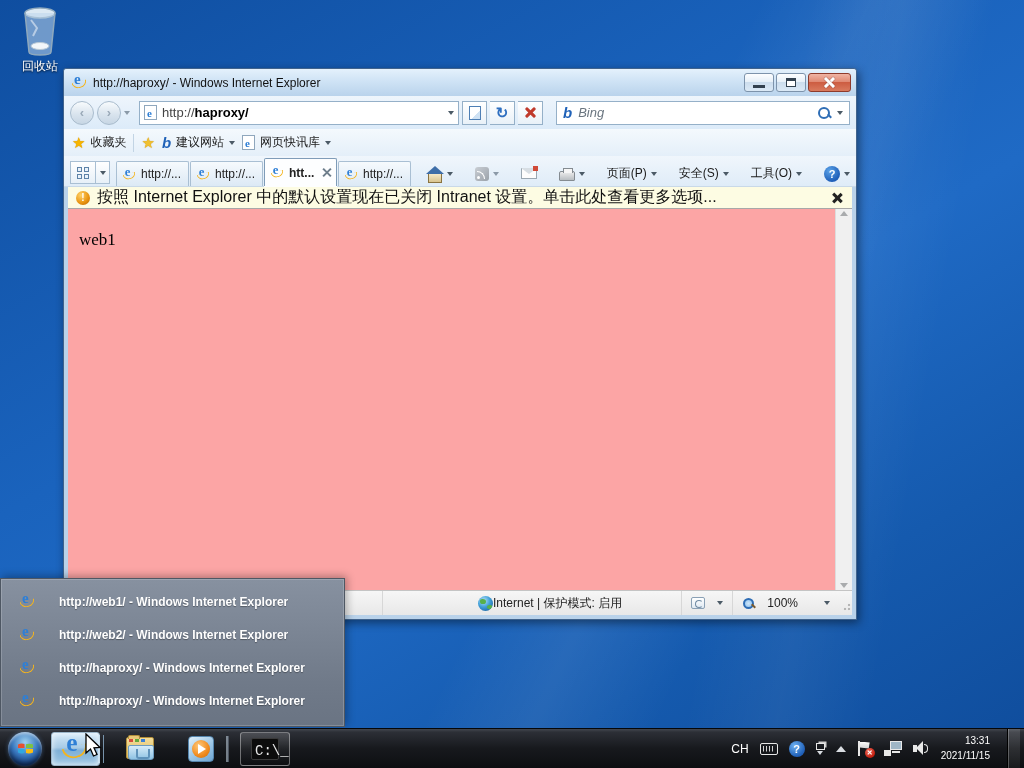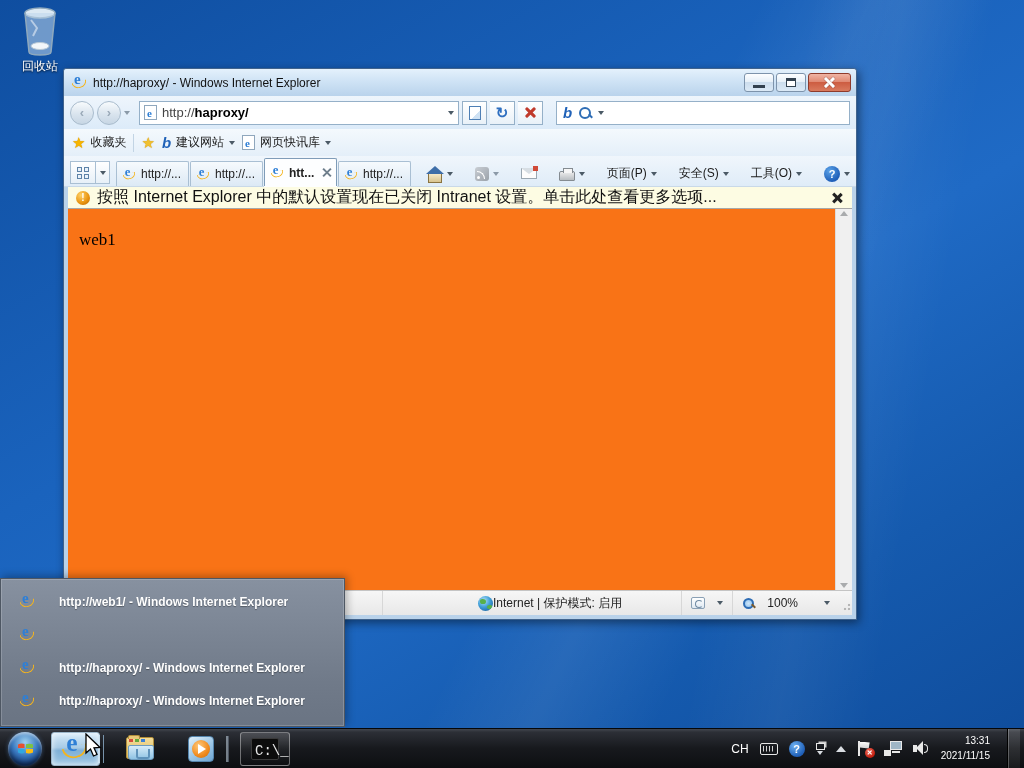--- a/index.html
+++ b/index.html
@@ -140,21 +140,21 @@
   }
   .warn { width:14px; height:14px; border-radius:50%; flex:none;
     background:radial-gradient(circle at 35% 30%, #ffd267, #e8920e 60%, #b05c00);
     color:#fff; font-size:10px; font-weight:bold; display:flex; align-items:center; justify-content:center; }
   .infobar .msg { flex:1; font-size:16px; color:#111; white-space:nowrap; overflow:hidden; }
   .ib-x { position:relative; width:10px; height:10px; flex:none; cursor:pointer; }
   .ib-x::before,.ib-x::after { content:""; position:absolute; left:4px; top:-1px; width:2.5px; height:12px; background:#222; }
   .ib-x::before{transform:rotate(45deg);} .ib-x::after{transform:rotate(-45deg);}
 
   
-  .content { flex:1; display:flex; min-height:0; background:#f97316; }
+  .content { flex:1; display:flex; min-height:0; background:#fca5a5; }
   .page { flex:1; padding:21px 0 0 11px; font-family:"Liberation Serif",serif; font-size:17px; color:#000; }
   .vscroll { flex:none; width:17px; background:#f0f0f0; border-left:1px solid #dcdcdc; display:flex; flex-direction:column; justify-content:space-between; align-items:center; padding:2px 0; }
   .sc-up { width:0;height:0;border-left:4px solid transparent;border-right:4px solid transparent;border-bottom:5px solid #a9abad; cursor:pointer; }
   .sc-dn { width:0;height:0;border-left:4px solid transparent;border-right:4px solid transparent;border-top:5px solid #a9abad; cursor:pointer; }
 
   
   .statusbar { flex:none; height:25px; background:linear-gradient(#f6f6f6,#e8e8e8); border-top:1px solid #c4c4c4; display:flex; align-items:center; font-size:12px; color:#222; }
   .sb-cells { width:335px; align-self:stretch; background:repeating-linear-gradient(to right, transparent 0 44px, #d7d7d7 44px 45px); }
   .sb-zone { display:flex; align-items:center; margin-left:75px; }
   .globe { width:15px; height:15px; border-radius:50%; background:radial-gradient(circle at 38% 32%, #b9e4f7, #3f9fd8 45%, #2c7bb6 70%, #1d5c8e); position:relative; overflow:hidden; }
@@ -292,20 +292,21 @@
             <span class="compat-pg"></span>
           </span>
         <span class="abtn">
             <span class="glyph-refresh">↻</span>
           </span>
         <span class="abtn">
             <span class="glyph-stop"></span>
           </span>
         <span class="search">
           <span class="bing-b">b</span>
+          <span class="ph">Bing</span>
           <span class="mag"></span>
           <span class="caret sm"></span>
         </span>
       </div>
 
       <div class="favbar">
         <span class="bar-item">
           <span class="star">★</span>
           <span>收藏夹</span>
         </span>
@@ -429,20 +430,21 @@
     </div>
   </div>
 
   <div class="jumplist">
     <div class="jl-item">
       <span class="ie-e"></span>
       <span class="lbl">http://web1/ - Windows Internet Explorer</span>
     </div>
     <div class="jl-item">
       <span class="ie-e"></span>
+      <span class="lbl">http://web2/ - Windows Internet Explorer</span>
     </div>
     <div class="jl-item">
       <span class="ie-e"></span>
       <span class="lbl">http://haproxy/ - Windows Internet Explorer</span>
     </div>
     <div class="jl-item">
       <span class="ie-e"></span>
       <span class="lbl">http://haproxy/ - Windows Internet Explorer</span>
     </div>
   </div>

